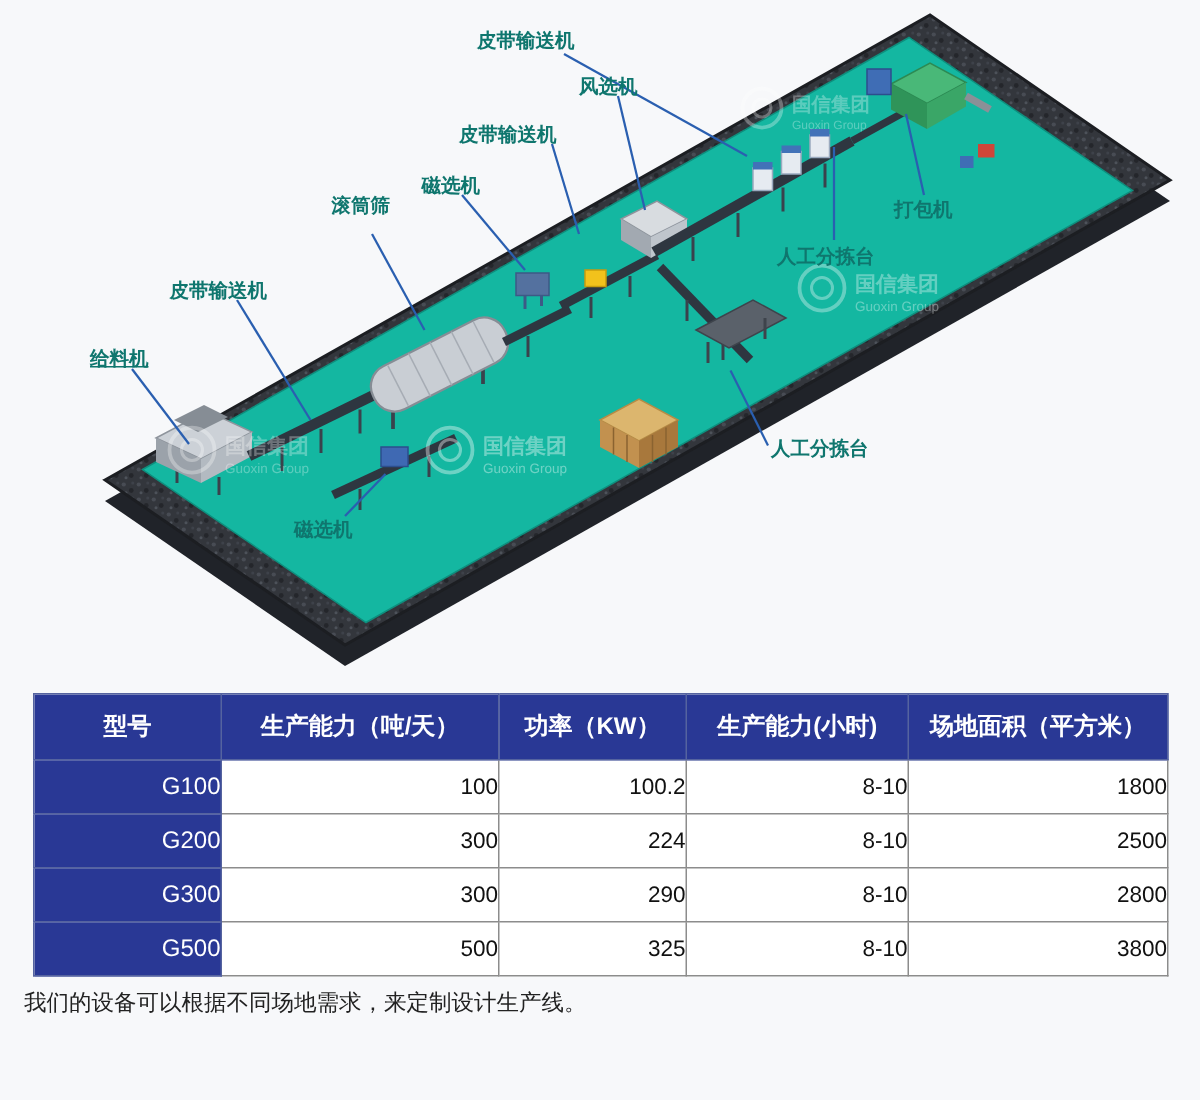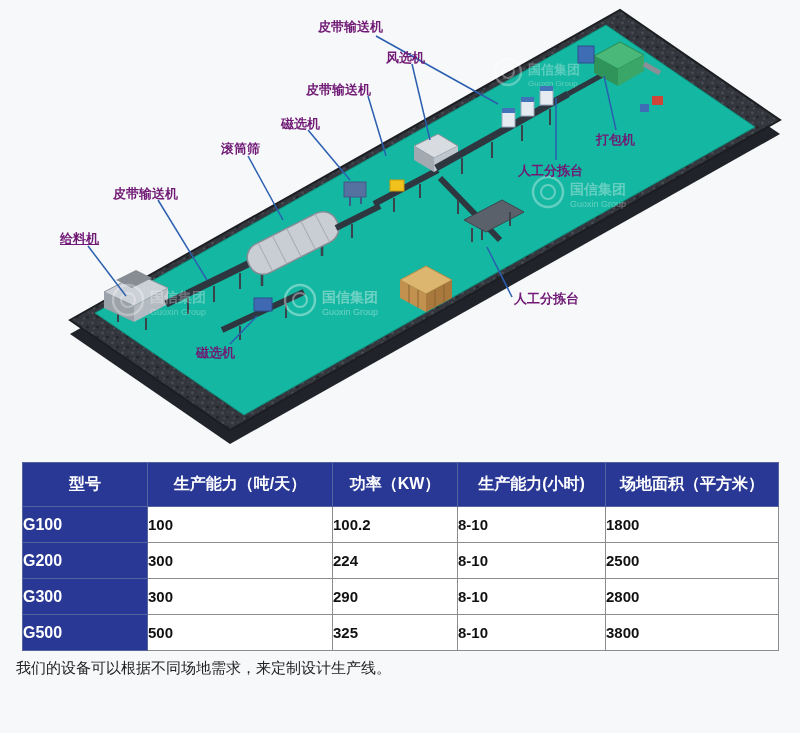--- a/index.html
+++ b/index.html
@@ -1,26 +1,26 @@
 <!DOCTYPE html>
 <html><head>
 <meta charset="utf-8">
 <style>
   * { margin:0; padding:0; box-sizing:border-box; }
   html,body { width:800px; height:733px; }
   body { background:#f7f8fa; font-family:"Liberation Sans","DejaVu Sans",sans-serif; }
   .page { position:relative; width:800px; height:733px; overflow:hidden; }
   .scene { position:absolute; top:0; left:0; width:800px; height:458px; }
   .scene svg { position:absolute; top:0; left:0; }
-  .eq-label { position:absolute; font-size:13px; font-weight:bold; color:#701a75; white-space:nowrap; }
+  .eq-label { position:absolute; font-size:13px; font-weight:bold; color:#0f766e; white-space:nowrap; }
   .spec-table { position:absolute; top:462px; left:22px; width:756px; border-collapse:collapse;
                 table-layout:fixed; background:#fff; border:1px solid #777; }
   .spec-table th { background:#293895; color:#fff; font-size:16px; font-weight:bold;
                    height:44px; border:1px solid #55639f; }
-  .spec-table td { font-size:15px; font-weight:bold; color:#111; text-align:left;
+  .spec-table td { font-size:15px; font-weight:normal; color:#111; text-align:right;
                    height:36px; border:1px solid #8c8c8c; background:#fff; }
   .spec-table td.model { background:#293895; color:#fff; font-size:16px; border:1px solid #55639f; }
   .caption { position:absolute; top:659px; left:16px; width:100%; 
              font-size:15px; color:#222; }
 </style>
 </head>
 <body>
 
 <div class="page">
 
@@ -190,21 +190,21 @@
         <line x1="616" y1="130" x2="604" y2="76"></line>
         <line x1="556" y1="160" x2="556" y2="98"></line>
         <line x1="512" y1="297" x2="487" y2="247"></line>
       </g>
     </svg>
 
     <div class="eq-label" style="left:318px; top:18px;">皮带输送机</div>
     <div class="eq-label" style="left:386px; top:49px;">风选机</div>
     <div class="eq-label" style="left:306px; top:81px;">皮带输送机</div>
     <div class="eq-label" style="left:281px; top:115px;">磁选机</div>
-    <div class="eq-label" style="left:221px; top:140px;">滚筒筛</div>
+    <div class="eq-label" style="left:221px; top:128px;">滚筒筛</div>
     <div class="eq-label" style="left:113px; top:185px;">皮带输送机</div>
     <div class="eq-label" style="left:60px;  top:230px;text-decoration:underline;">给料机</div>
     <div class="eq-label" style="left:196px; top:344px;">磁选机</div>
     <div class="eq-label" style="left:596px; top:131px;">打包机</div>
     <div class="eq-label" style="left:518px; top:162px;">人工分拣台</div>
     <div class="eq-label" style="left:514px; top:290px;">人工分拣台</div>
   </div>
 
   <table class="spec-table">
     <colgroup>

